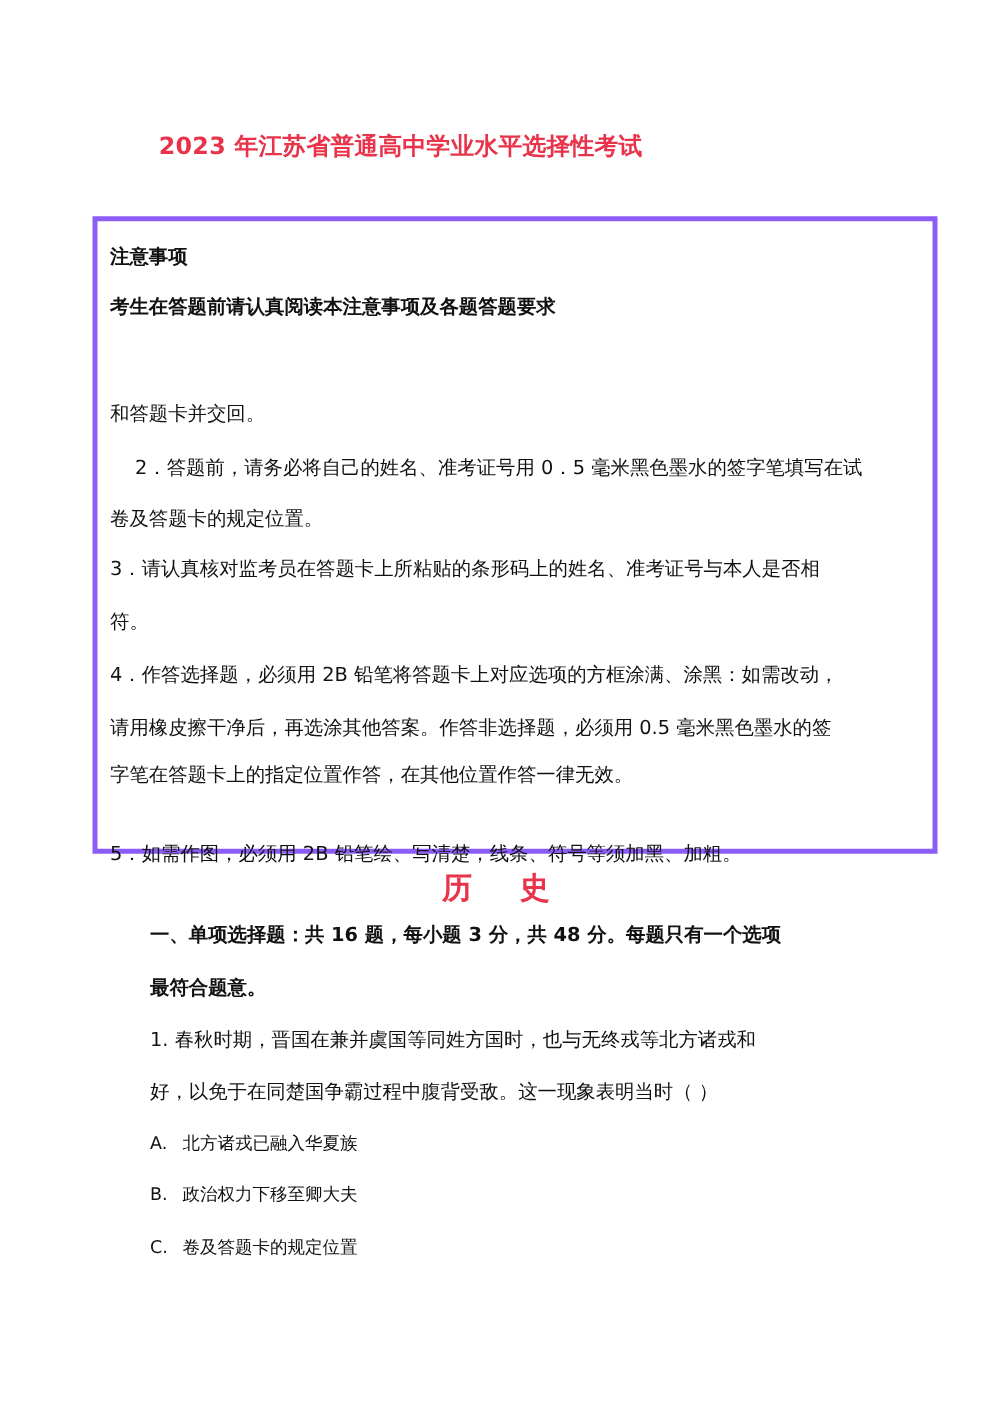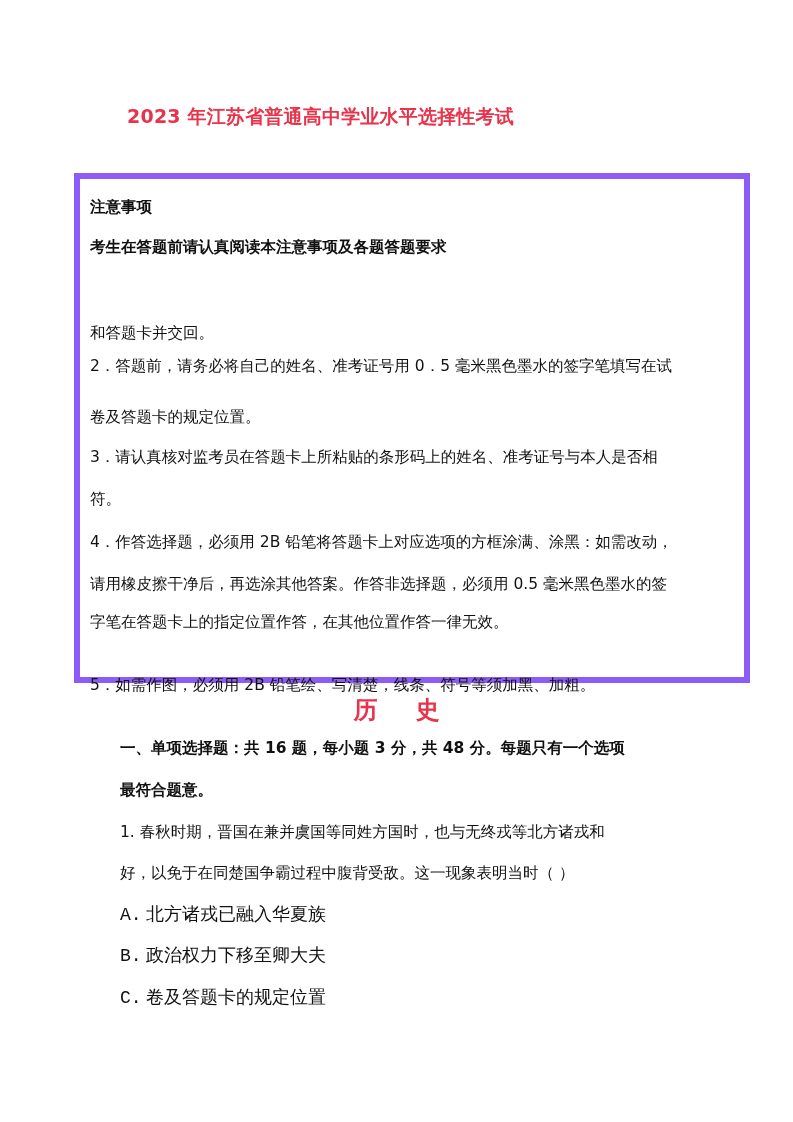--- a/index.html
+++ b/index.html
@@ -25,21 +25,21 @@
       font-weight: bold;
       color: #e8334a;
       letter-spacing: 0.2px;
     }
     .notice-box {
       position: absolute;
       left: 74px;
       top: 173px;
       width: 676px;
       height: 510px;
-      border: 6px solid #8b5cf6;
+      border: 4px solid #8b5cf6;
       box-sizing: border-box;
     }
     .notice-line {
       position: absolute;
       left: 10px;
       font-size: 15.5px;
       line-height: 20px;
       white-space: nowrap;
       color: #111111;
     }
@@ -66,41 +66,40 @@
       position: absolute;
       left: 120px;
       font-size: 15.5px;
       line-height: 20px;
       white-space: nowrap;
       color: #111111;
     }
     .option-line {
       position: absolute;
       left: 120px;
-      font-size: 18px;
+      font-size: 14px;
       line-height: 20px;
       white-space: nowrap;
       color: #111111;
-      font-family: Liberation Mono, monospace;
     }
     .option-letter {
       display: inline-block;
       width: 26px;
     }
   </style>
 </head>
 <body>
 
 <div class="doc-title">2023 年江苏省普通高中学业水平选择性考试</div>
 
 <div class="notice-box">
   <div class="notice-line bold" style="top:18px;">注意事项</div>
   <div class="notice-line bold" style="top:58px;">考生在答题前请认真阅读本注意事项及各题答题要求</div>
   <div class="notice-line" style="top:144px;">和答题卡并交回。</div>
-  <div class="notice-line" style="top:177px;">2．答题前，请务必将自己的姓名、准考证号用 0．5 毫米黑色墨水的签字笔填写在试</div>
+  <div class="notice-line" style="top:187px;margin-left:20px;">2．答题前，请务必将自己的姓名、准考证号用 0．5 毫米黑色墨水的签字笔填写在试</div>
   <div class="notice-line" style="top:228px;">卷及答题卡的规定位置。</div>
   <div class="notice-line" style="top:268px;">3．请认真核对监考员在答题卡上所粘贴的条形码上的姓名、准考证号与本人是否相</div>
   <div class="notice-line" style="top:310px;">符。</div>
   <div class="notice-line" style="top:353px;">4．作答选择题，必须用 2B 铅笔将答题卡上对应选项的方框涂满、涂黑：如需改动，</div>
   <div class="notice-line" style="top:395px;">请用橡皮擦干净后，再选涂其他答案。作答非选择题，必须用 0.5 毫米黑色墨水的签</div>
   <div class="notice-line" style="top:433px;">字笔在答题卡上的指定位置作答，在其他位置作答一律无效。</div>
   <div class="notice-line" style="top:496px;">5．如需作图，必须用 2B 铅笔绘、写清楚，线条、符号等须加黑、加粗。</div>
 </div>
 
 <div class="subject-title">

